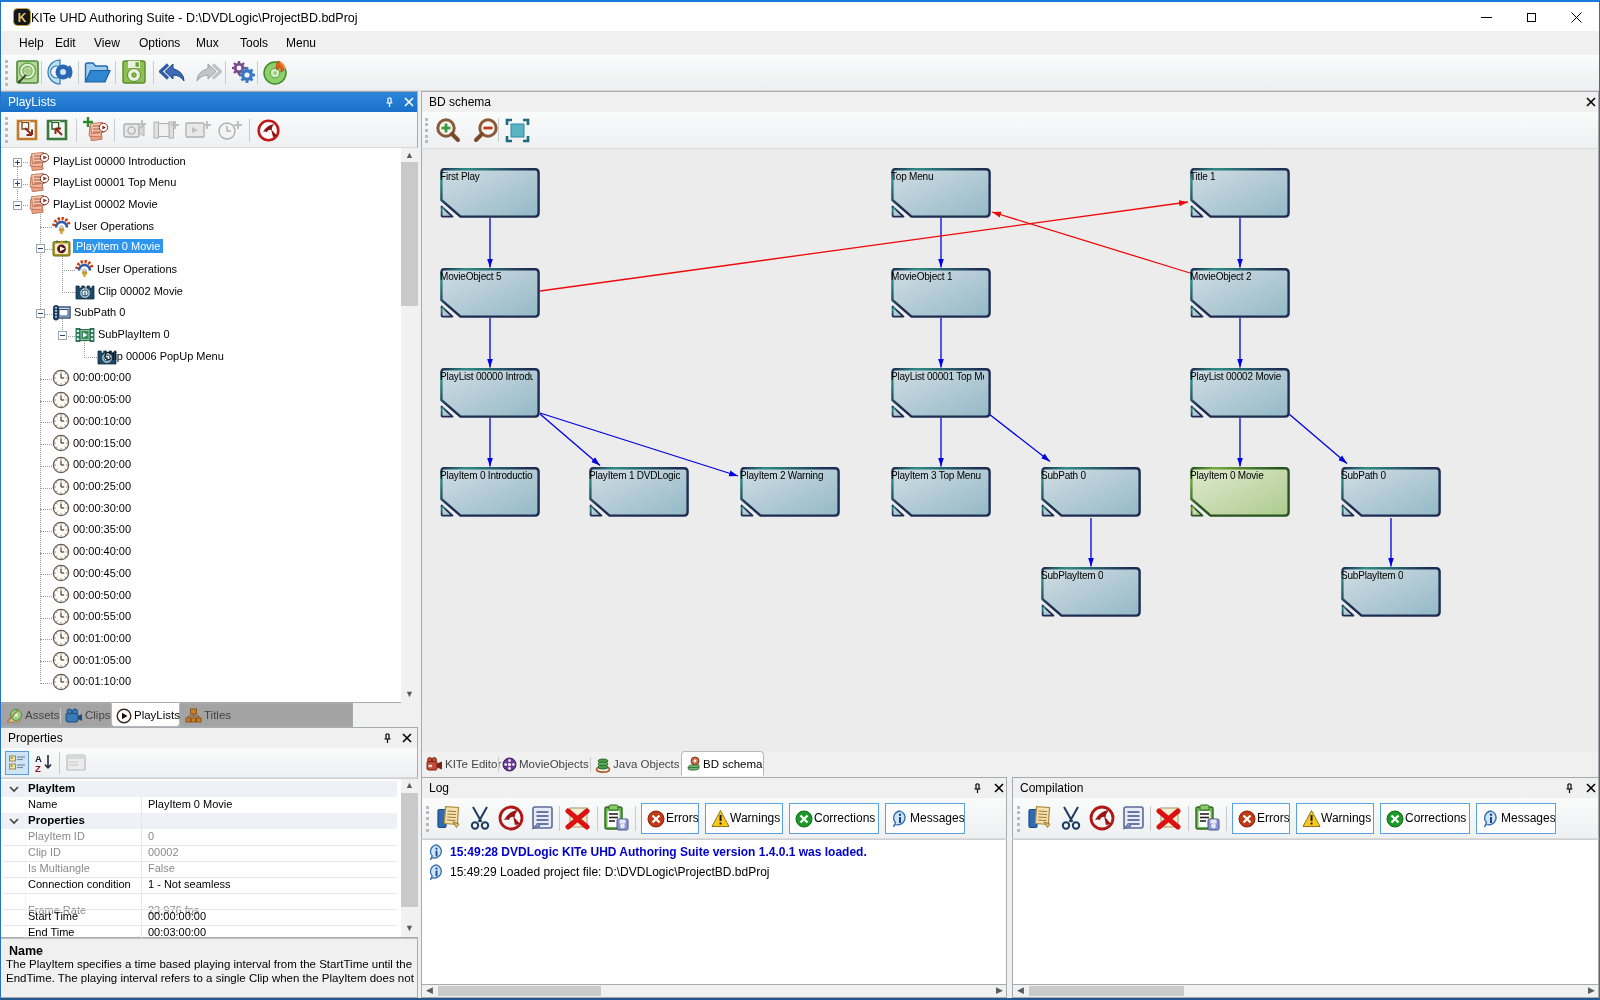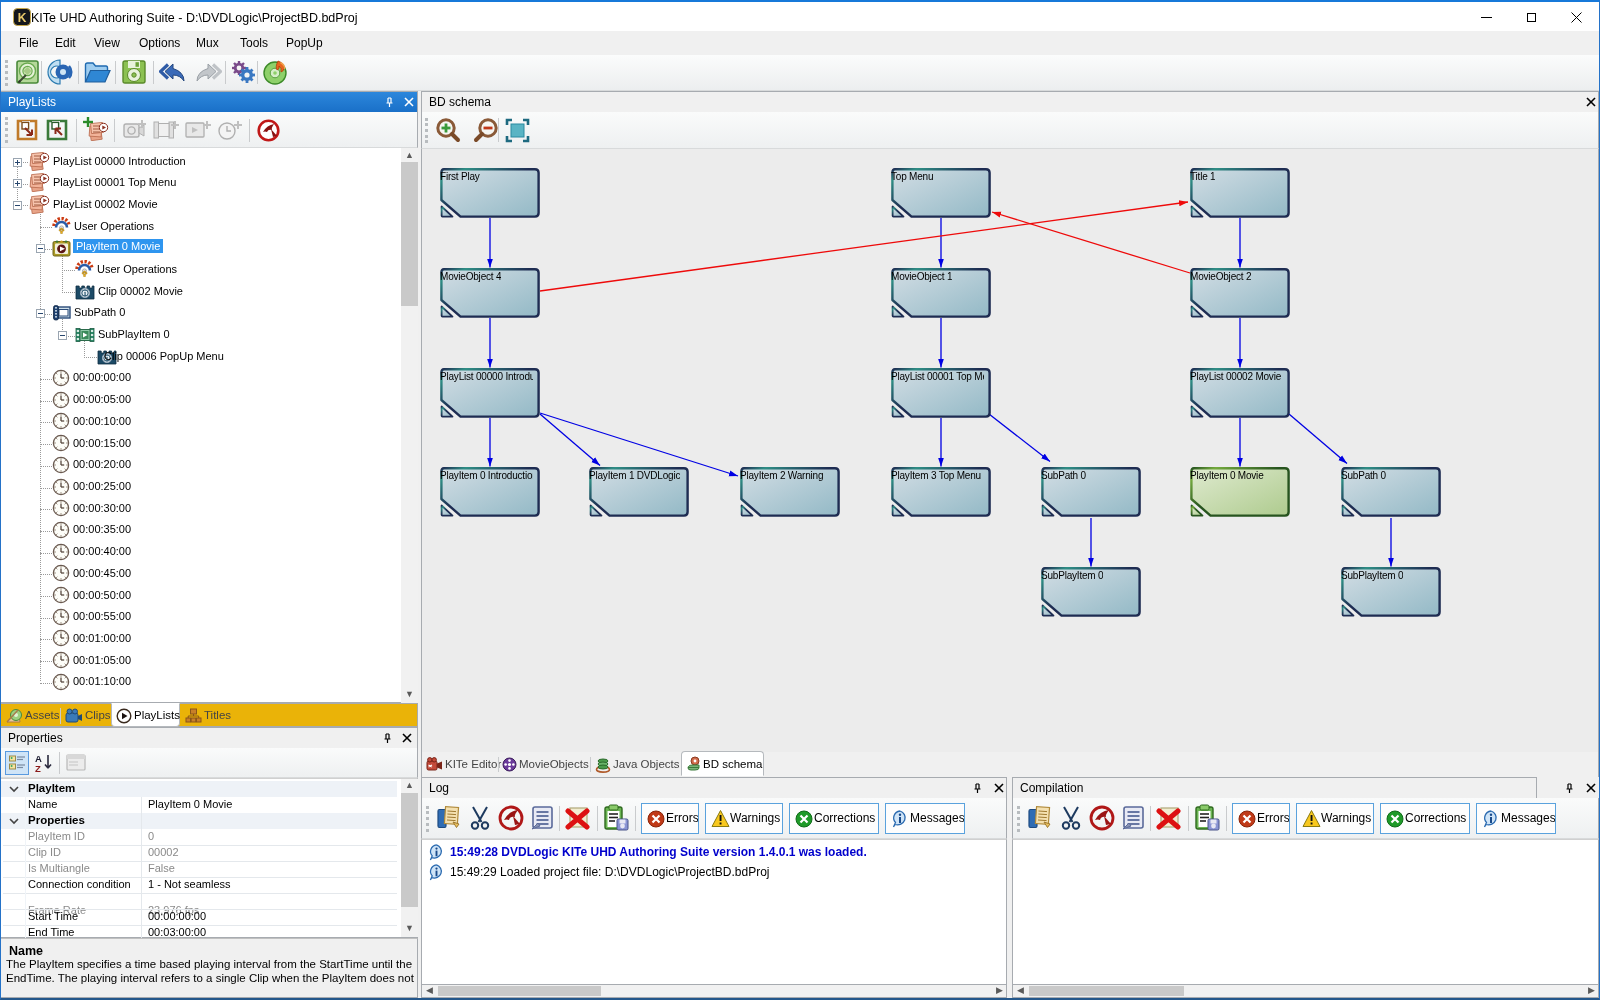--- a/index.html
+++ b/index.html
@@ -52,27 +52,27 @@
 <div class="abs" style="left:1480px;top:15px;width:11px;height:1px;background:#000"></div>
 <div class="abs" style="left:1526px;top:11px;width:9px;height:9px;border:1px solid #000"></div>
 <svg class="abs" style="left:1570px;top:10px" width="11" height="11" viewBox="0 0 11 11">
       <g stroke="#000" stroke-width="1">
         <line x1="0.5" y1="0.5" x2="10.5" y2="10.5"></line>
         <line x1="10.5" y1="0.5" x2="0.5" y2="10.5"></line>
       </g>
     </svg>
 </div>
 <div id="menubar" class="abs">
-<span class="mitem" style="left:18px">File</span>
+<span class="mitem" style="left:18px">Help</span>
 <span class="mitem" style="left:54px">Edit</span>
 <span class="mitem" style="left:93px">View</span>
 <span class="mitem" style="left:138px">Options</span>
 <span class="mitem" style="left:195px">Mux</span>
 <span class="mitem" style="left:239px">Tools</span>
-<span class="mitem" style="left:285px">PopUp</span>
+<span class="mitem" style="left:285px">Menu</span>
 </div>
 <div id="maintb" class="abs">
 <div class="grip" style="left:4px;top:5px;height:26px;position:absolute;"></div>
 <svg class="abs" style="left:15px;top:5px" width="23" height="25" viewBox="0 0 23 25">
 <rect x="1" y="1" width="21" height="22" rx="2" fill="#b5d89a" stroke="#4a8a3a" stroke-width="1.6"></rect>
 <circle cx="11.5" cy="11" r="8" fill="#e4f2d6" stroke="#6aaa50" stroke-width="1.4"></circle>
 <circle cx="11.5" cy="11" r="4.6" fill="#cde6b4" stroke="#6aaa50" stroke-width="1.2"></circle>
 <rect x="8.6" y="8.1" width="5.8" height="5.8" transform="rotate(45 11.5 11)" fill="#a8cc88"></rect>
 <path d="M2.5 22.5 L10 15" stroke="#3a4a30" stroke-width="2"></path>
 <path d="M2 23 L5 22 L3 20 Z" fill="#2a3a24"></path>
@@ -677,21 +677,21 @@
       <line x1="13.8" y1="4.2" x2="12.7" y2="5.3"></line>
       <line x1="4.2" y1="13.8" x2="5.3" y2="12.7"></line>
       <line x1="13.8" y1="13.8" x2="12.7" y2="12.7"></line>
     </g>
 <line x1="9" y1="9" x2="9" y2="4.6" stroke="#4a3a30" stroke-width="1.2"></line>
 <line x1="9" y1="9" x2="12.2" y2="9" stroke="#4a3a30" stroke-width="1.2"></line>
   </svg>
 <div class="trow" style="left:0;top:672px">
     <span class="lbl" style="left:73px">00:01:10:00</span>
   </div>
-<div class="abs" style="left:0px;top:703px;width:418px;height:24px;background:#eab308;border:1px solid #a7abb0;border-top:1px solid #a7abb0">
+<div class="abs" style="left:0px;top:703px;width:353px;height:24px;background:#a3a3a3;border:1px solid #a7abb0;border-top:1px solid #a7abb0">
 <svg class="abs" style="left:5px;top:4px" width="17" height="16" viewBox="0 0 17 16">
       <path d="M1 14 L12 2 L14 14 Z" fill="#e8c49a" stroke="#a87a4a"></path>
       <circle cx="10" cy="7" r="5.5" fill="#9cd080" stroke="#4a8a3a"></circle>
       <circle cx="10" cy="7" r="2" fill="#e4f2d8"></circle>
       <path d="M1 14 L12 2" stroke="#a87a4a" stroke-width="1.4"></path>
     </svg>
 <span class="btab" style="left:24px;top:5px">Assets</span>
 <div class="tsep" style="left:59px;top:4px;height:16px"></div>
 <svg class="abs" style="left:64px;top:4px" width="18" height="16" viewBox="0 0 18 16">
       <rect x="1" y="5" width="12" height="9" rx="2" fill="#3a7ab8" stroke="#1e4a7a"></rect>
@@ -922,21 +922,21 @@
 <path d="M4 1.2 H95 Q98.6 1.2 98.6 4.8 V45 Q98.6 48.6 95 48.6 H20.5 L1.4 32 V4.8 Q1.4 1.2 4 1.2 Z" fill="url(#nf)" stroke="url(#ns)" stroke-width="2.4" stroke-linejoin="round"></path>
 <path d="M1.6 38.5 V47.8 Q1.6 48.6 2.4 48.6 H12.5 Z" fill="url(#nf)" stroke="url(#ns)" stroke-width="1.8" stroke-linejoin="round"></path>
 </svg>
     <span>Title 1</span>
   </div>
 <div class="node" style="left:440px;top:268px">
     <svg class="abs" style="left:0;top:0" width="100" height="51" viewBox="0 0 100 51">
 <path d="M4 1.2 H95 Q98.6 1.2 98.6 4.8 V45 Q98.6 48.6 95 48.6 H20.5 L1.4 32 V4.8 Q1.4 1.2 4 1.2 Z" fill="url(#nf)" stroke="url(#ns)" stroke-width="2.4" stroke-linejoin="round"></path>
 <path d="M1.6 38.5 V47.8 Q1.6 48.6 2.4 48.6 H12.5 Z" fill="url(#nf)" stroke="url(#ns)" stroke-width="1.8" stroke-linejoin="round"></path>
 </svg>
-    <span>MovieObject 4</span>
+    <span>MovieObject 5</span>
   </div>
 <div class="node" style="left:891px;top:268px">
     <svg class="abs" style="left:0;top:0" width="100" height="51" viewBox="0 0 100 51">
 <path d="M4 1.2 H95 Q98.6 1.2 98.6 4.8 V45 Q98.6 48.6 95 48.6 H20.5 L1.4 32 V4.8 Q1.4 1.2 4 1.2 Z" fill="url(#nf)" stroke="url(#ns)" stroke-width="2.4" stroke-linejoin="round"></path>
 <path d="M1.6 38.5 V47.8 Q1.6 48.6 2.4 48.6 H12.5 Z" fill="url(#nf)" stroke="url(#ns)" stroke-width="1.8" stroke-linejoin="round"></path>
 </svg>
     <span>MovieObject 1</span>
   </div>
 <div class="node" style="left:1190px;top:268px">
     <svg class="abs" style="left:0;top:0" width="100" height="51" viewBox="0 0 100 51">
@@ -1178,21 +1178,21 @@
       <circle cx="9" cy="4.8" r="1.2" fill="#1a4a8a"></circle>
       <rect x="8" y="7" width="2" height="6" fill="#1a4a8a"></rect>
     </svg>
     <div class="abs loginfo" style="left:28px;top:25px;color:#000;font-weight:normal">15:49:29 Loaded project file: D:\DVDLogic\ProjectBD.bdProj</div>
   </div>
 <div class="abs sbar" style="left:421px;top:985px;width:586px;height:13px;border:1px solid #a7abb0;border-top:none">
     <span class="sarrow" style="left:4px;top:0px">◀</span>
     <div class="abs sthumb" style="left:16px;top:1px;width:163px;height:10px"></div>
     <span class="sarrow" style="left:574px;top:0px">▶</span>
   </div>
-<div class="abs phead" style="left:1012px;top:777px;width:525px;height:21px;border:1px solid #a7abb0;border-bottom:none">
+<div class="abs phead" style="left:1012px;top:777px;width:587px;height:21px;border:1px solid #a7abb0;border-bottom:none">
     <span class="cap" style="position:absolute;left:7px;top:3px">Compilation</span>
     <span class="pin" style="left:551px"><svg width="11" height="11" viewBox="0 0 11 11">
         <g stroke="#000" stroke-width="1.2" fill="none">
           <path d="M4 1 h3 M4 1 v5 M7 1 v5 M2.5 6 h6 M5.5 6 v4"></path>
         </g>
       </svg></span>
     <span class="hx" style="left:572px"><svg width="12" height="12" viewBox="0 0 12 12">
         <g stroke="#000" stroke-width="1.6">
           <line x1="2" y1="2" x2="10" y2="10"></line>
           <line x1="10" y1="2" x2="2" y2="10"></line>

